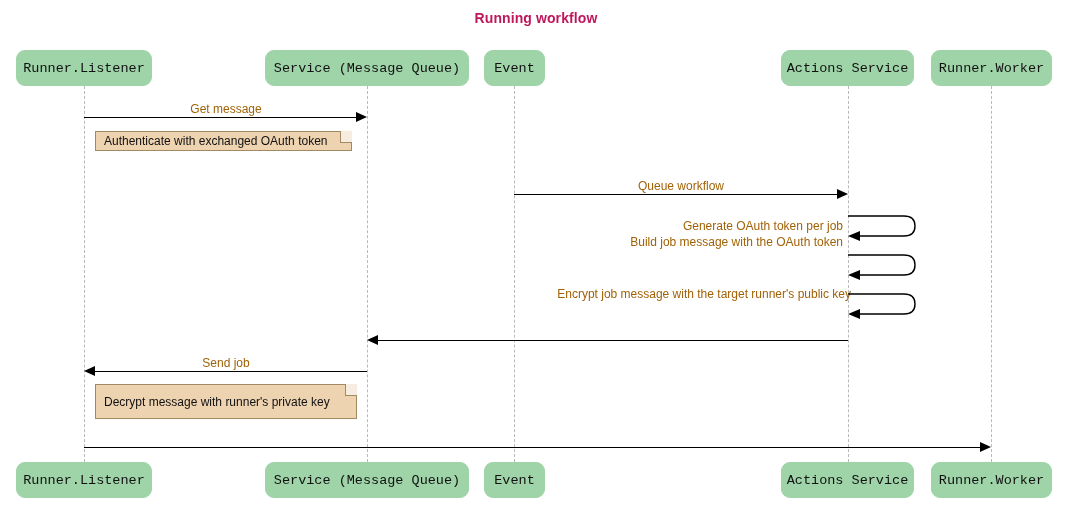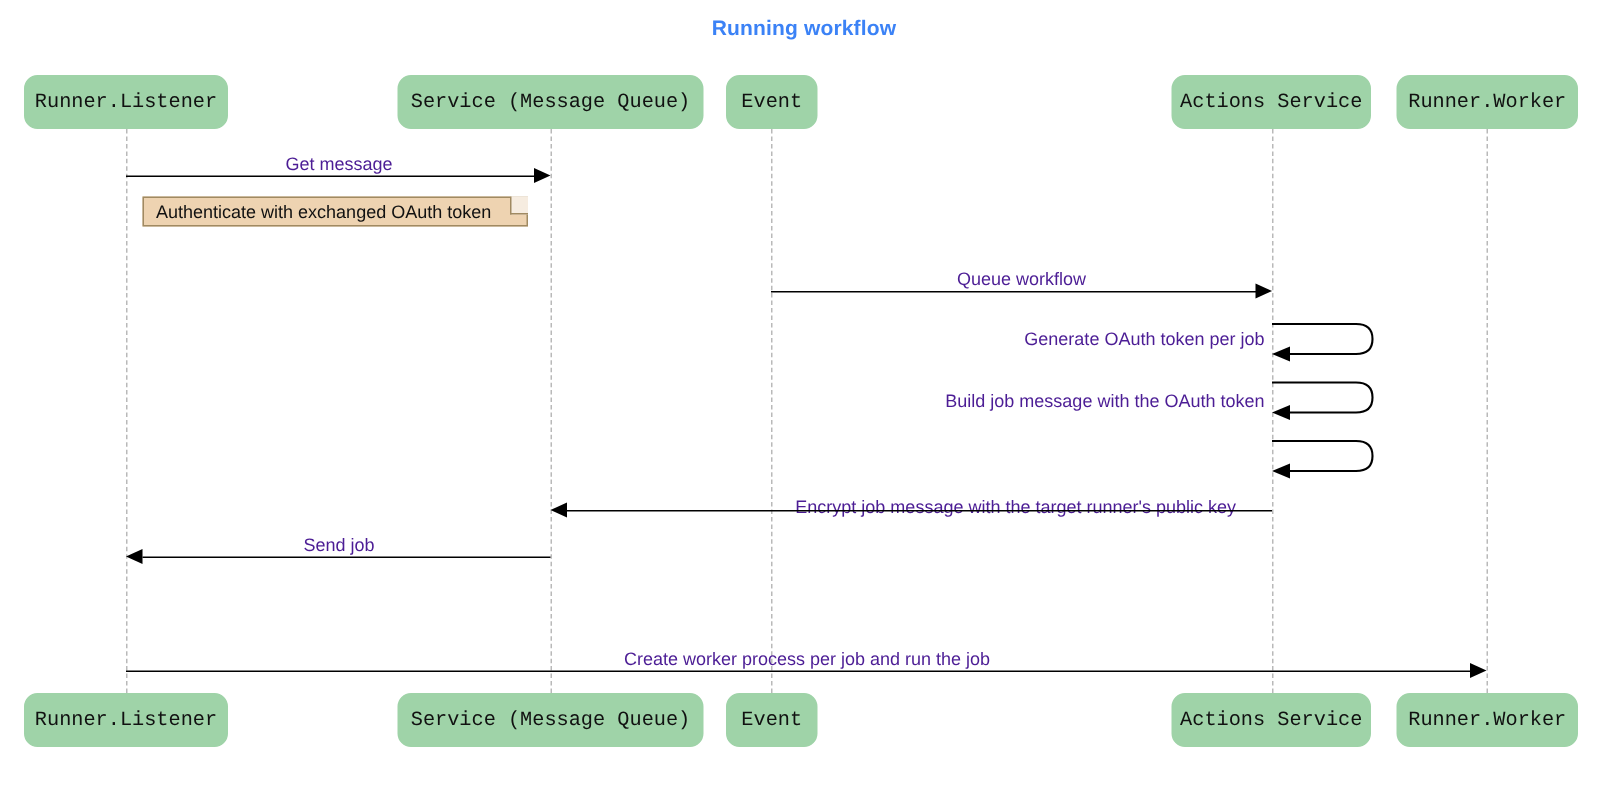--- a/index.html
+++ b/index.html
@@ -20,21 +20,21 @@
   }
   
   .diagram-title {
     position: absolute;
     left: 0;
     top: 10px;
     width: 1072px;
     text-align: center;
     font-size: 14px;
     font-weight: bold;
-    color: #3b82f6;
+    color: #be185d;
     letter-spacing: 0.1px;
   }
   
   .participant {
     position: absolute;
     height: 36px;
     background: #9fd3a8;
     border: 1px solid #9fd3a8;
     border-radius: 9px;
     display: flex;
@@ -72,21 +72,21 @@
     border-left: 11px solid #000000;
   }
   .arrowhead.left {
     border-top: 5px solid transparent;
     border-bottom: 5px solid transparent;
     border-right: 11px solid #000000;
   }
   .msg-label {
     position: absolute;
     font-size: 12px;
-    color: #4c1d95;
+    color: #a16207;
     white-space: nowrap;
     text-align: left;
   }
   .msg-label.centered {
     transform: translateX(-50%);
   }
   .msg-label.rightend {
     transform: translateX(-100%);
   }
   
@@ -176,45 +176,49 @@
   <div class="arrowhead right" style="left:837px; top:189px;"></div>
 
   <div class="msg-label rightend" style="left:843px; top:219px;">Generate OAuth token per job</div>
   <div class="selfloop" style="left:844px; top:210px;">
     <svg width="80" height="32" viewBox="0 0 80 32">
       <path d="M 4 6 L 60 6 Q 71 6 71 16 Q 71 26 60 26 L 16 26" fill="none" stroke="#000000" stroke-width="1.4"></path>
       <polygon points="16,21 4,26 16,31" fill="#000000"></polygon>
     </svg>
   </div>
 
-  <div class="msg-label rightend" style="left:843px; top:260px;">Build job message with the OAuth token</div>
+  <div class="msg-label rightend" style="left:843px; top:235px;">Build job message with the OAuth token</div>
   <div class="selfloop" style="left:844px; top:249px;">
     <svg width="80" height="32" viewBox="0 0 80 32">
       <path d="M 4 6 L 60 6 Q 71 6 71 16 Q 71 26 60 26 L 16 26" fill="none" stroke="#000000" stroke-width="1.4"></path>
       <polygon points="16,21 4,26 16,31" fill="#000000"></polygon>
     </svg>
   </div>
 
-  <div class="msg-label rightend" style="left:824px; top:287px;margin-top:44px;">Encrypt job message with the target runner's public key</div>
+  <div class="msg-label rightend" style="left:851px; top:287px;">Encrypt job message with the target runner's public key</div>
   <div class="selfloop" style="left:844px; top:288px;">
     <svg width="80" height="32" viewBox="0 0 80 32">
       <path d="M 4 6 L 60 6 Q 71 6 71 16 Q 71 26 60 26 L 16 26" fill="none" stroke="#000000" stroke-width="1.4"></path>
       <polygon points="16,21 4,26 16,31" fill="#000000"></polygon>
     </svg>
   </div>
 
   <div class="msg-line" style="left:378px; top:340px; width:470px;"></div>
   <div class="arrowhead left" style="left:367px; top:335px;"></div>
 
   <div class="msg-label centered" style="left:226px; top:356px;">Send job</div>
   <div class="msg-line" style="left:95px; top:371px; width:272px;"></div>
   <div class="arrowhead left" style="left:84px; top:366px;"></div>
 
-
-  <div class="msg-label centered" style="left:538px; top:432px;">Create worker process per job and run the job</div>
+  <div class="note" style="left:95px; top:384px; width:262px; height:35px;">
+    <span class="note-text">Decrypt message with runner's private key</span>
+    <span class="note-fold-tri"></span>
+    <span class="note-fold"></span>
+  </div>
+
   <div class="msg-line" style="left:84px; top:447px; width:897px;"></div>
   <div class="arrowhead right" style="left:980px; top:442px;"></div>
 
   <div class="participant" style="left:16px; top:462px; width:136px;">
     <span class="participant-label">Runner.Listener</span>
   </div>
   <div class="participant" style="left:265px; top:462px; width:204px;">
     <span class="participant-label">Service (Message Queue)</span>
   </div>
   <div class="participant" style="left:484px; top:462px; width:61px;">

